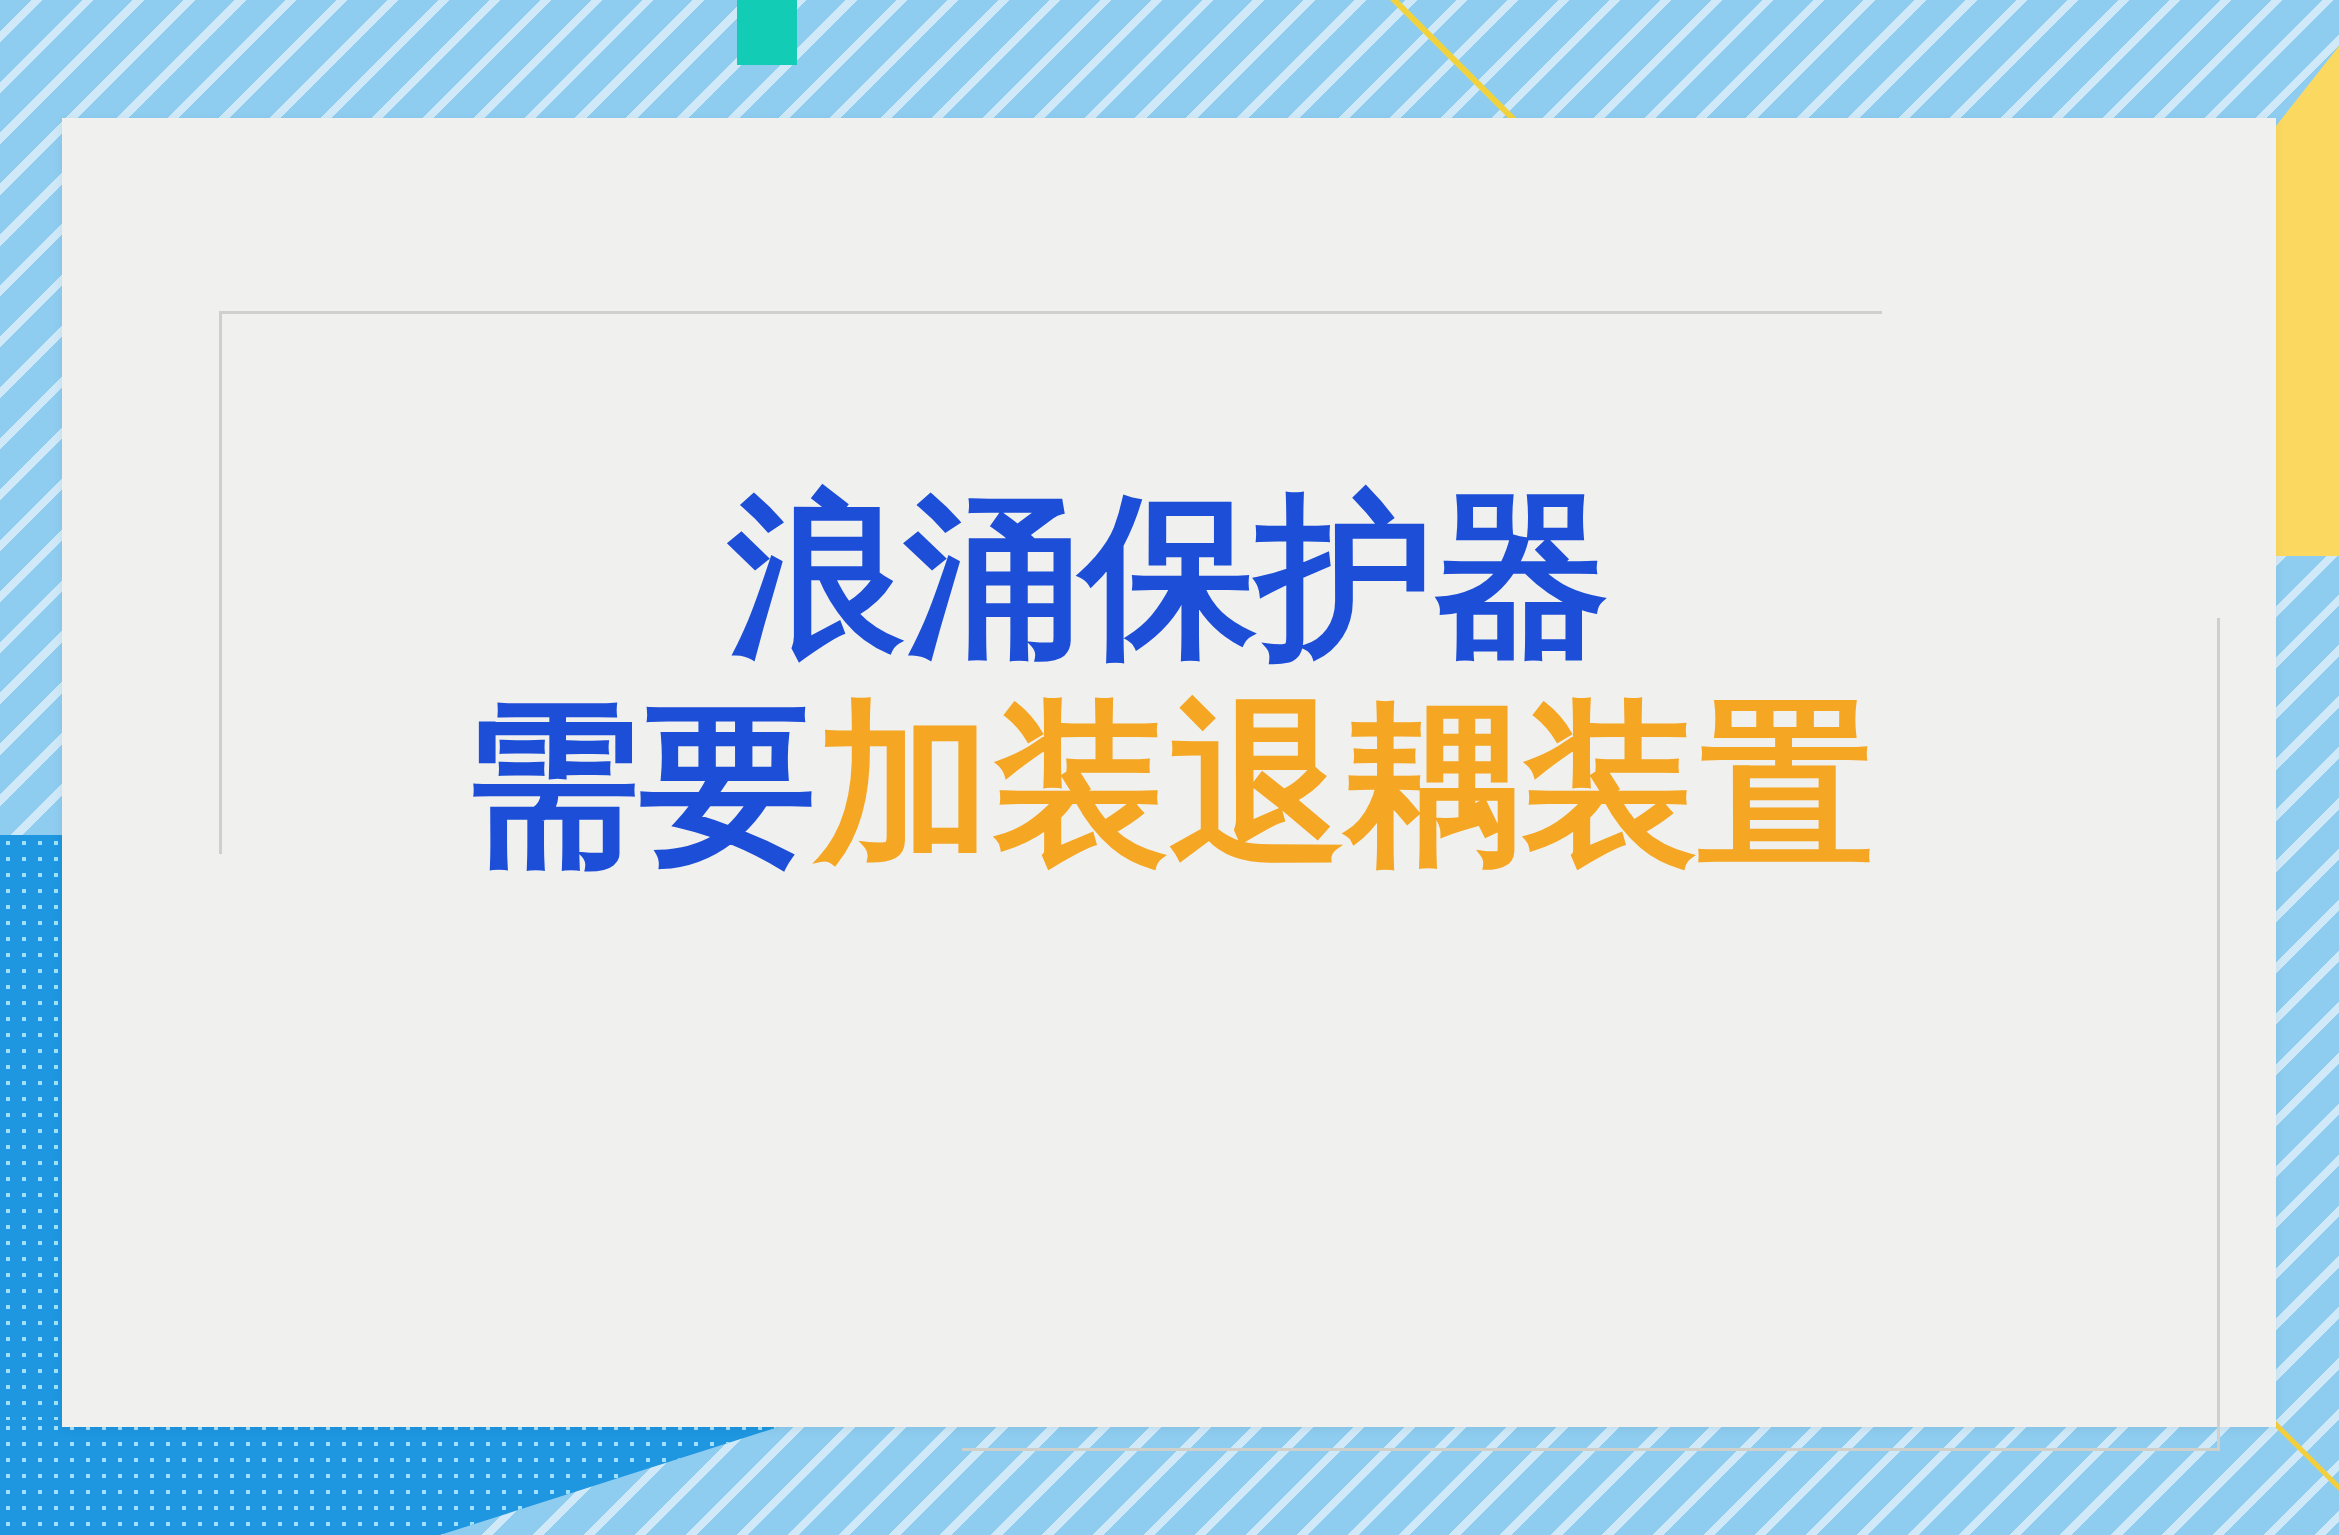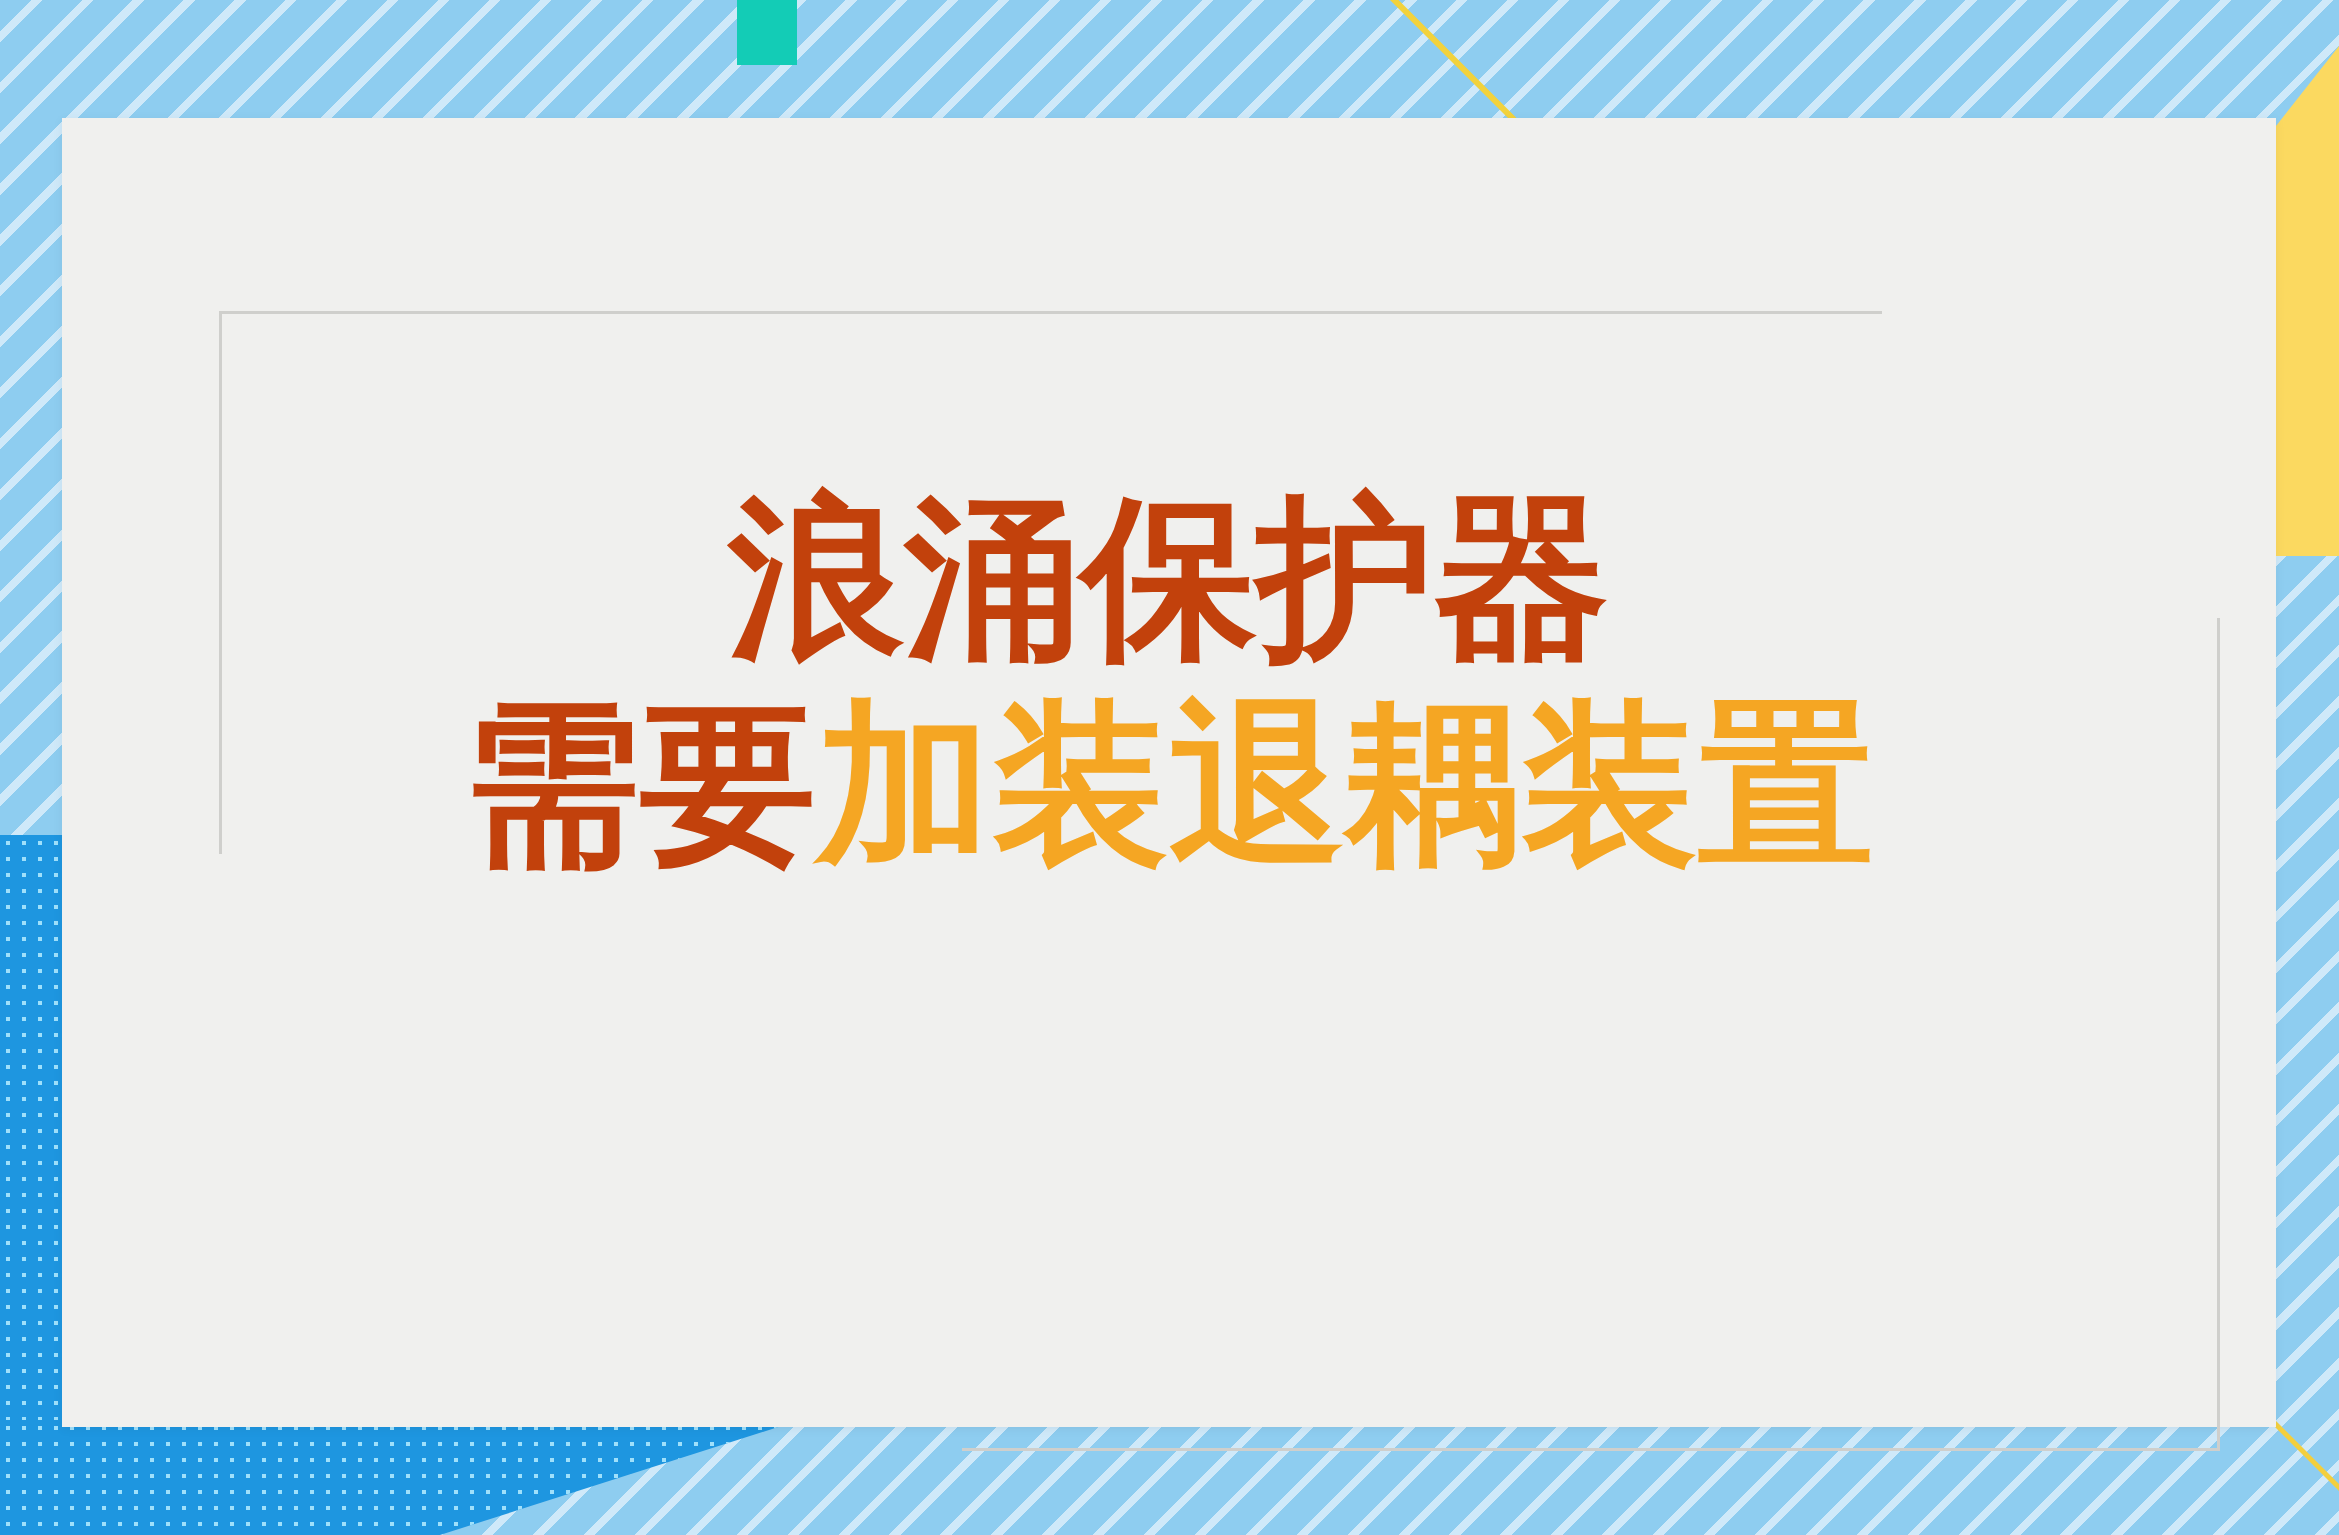--- a/index.html
+++ b/index.html
@@ -154,21 +154,21 @@
 
   .title-line {
     display: block;
     font-weight: 700;
     font-size: 176px;
     margin: 0 0 30px 0;
     white-space: nowrap;
   }
   .title-line:last-child { margin-bottom: 0; }
 
-  .tx-blue   { color: #c2410c; }
+  .tx-blue   { color: #1d4ed8; font-family: Liberation Serif, serif; }
   .tx-orange { color: #f5a623; }
 </style>
 </head>
 <body>
 
 <div id="poster">
 
   <div class="bg-stripes"></div>
 
   <div class="bg-yellow-wedge"></div>

